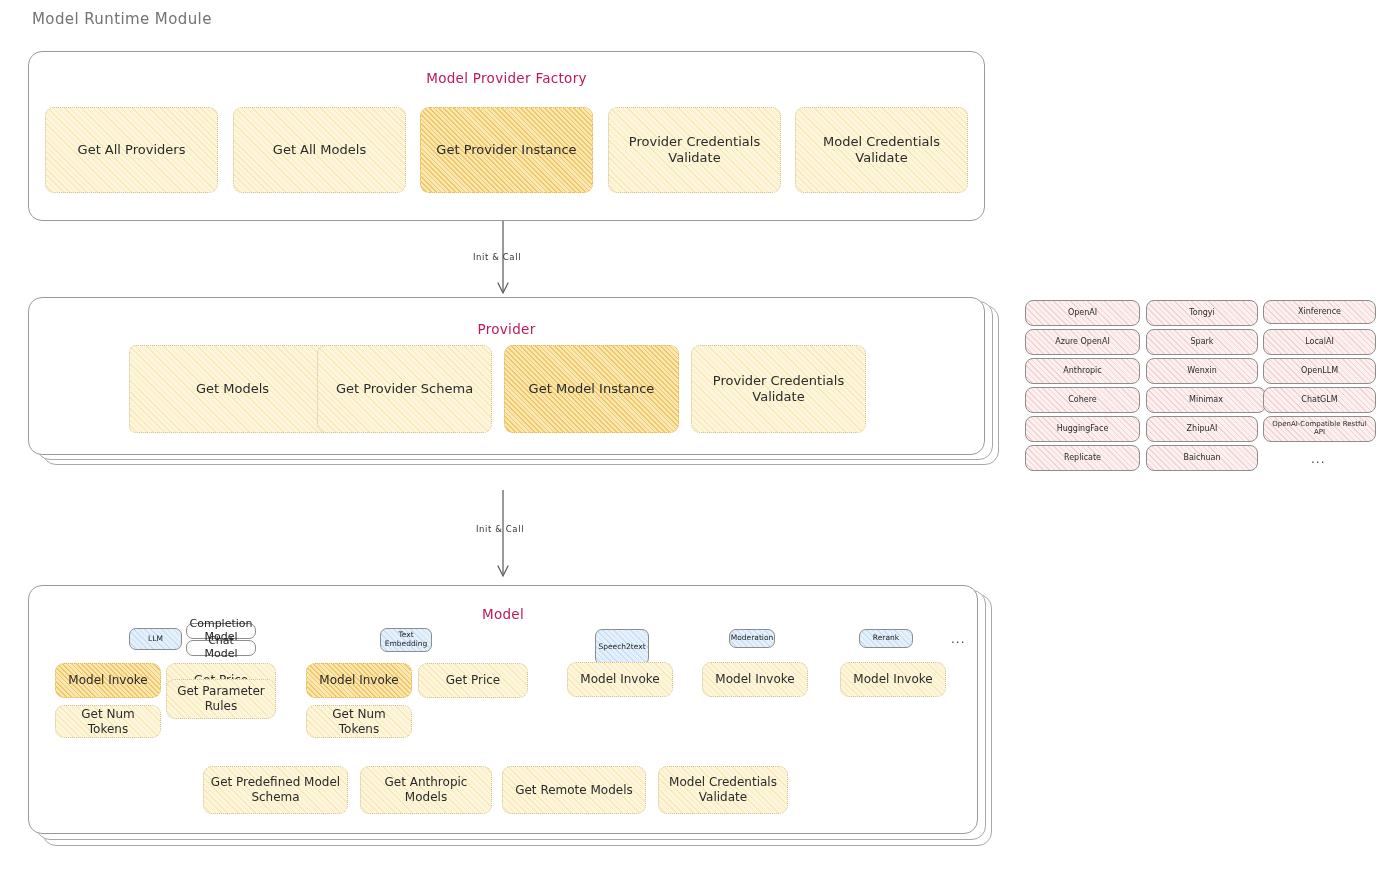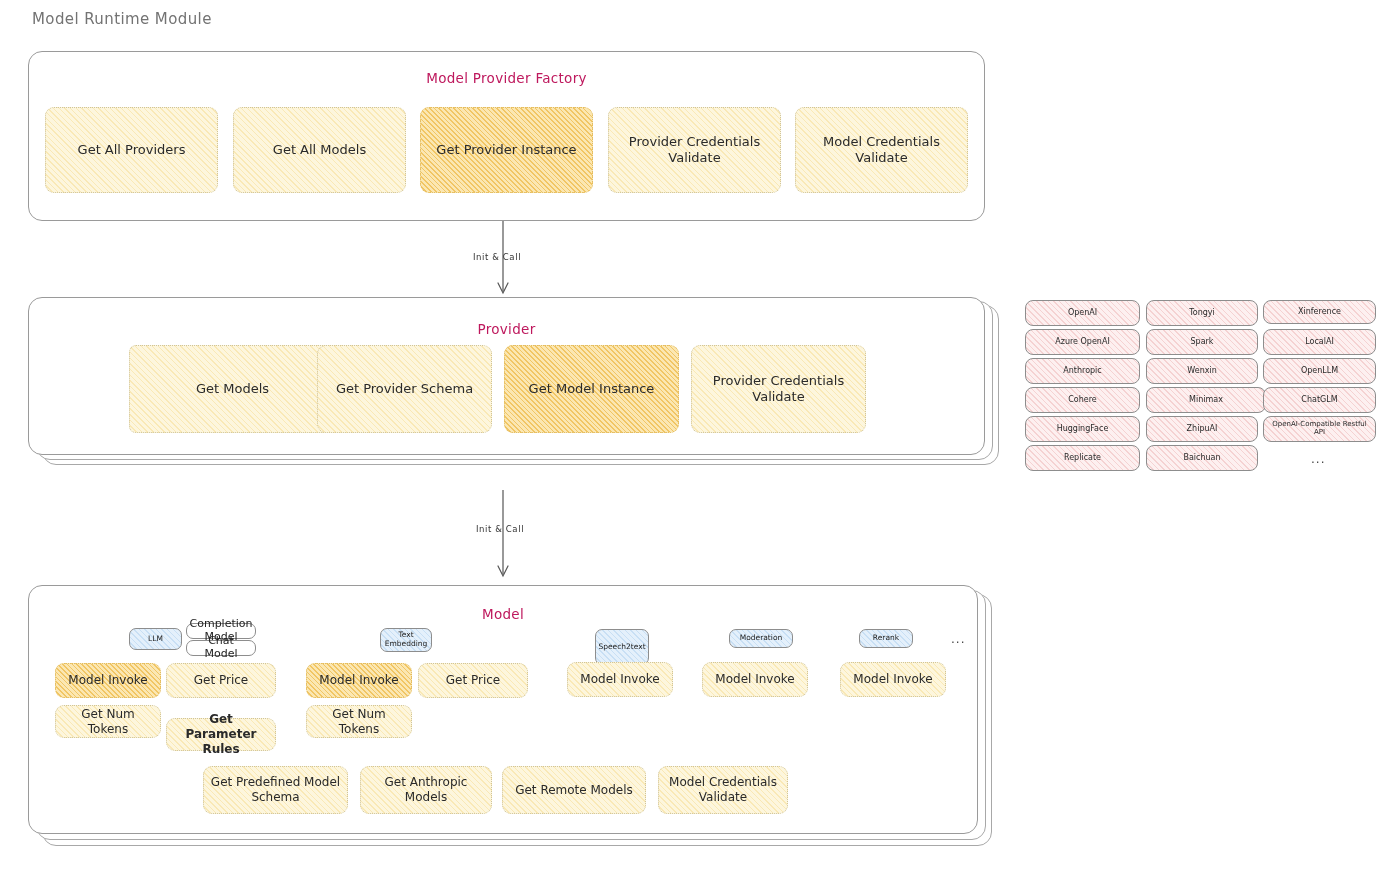--- a/index.html
+++ b/index.html
@@ -238,31 +238,31 @@
   <div class="container-title" style="top:20px;">Model</div>
 </div>
 
 <div class="chip-blue" style="left:129px; top:628px; width:53px; height:22px;">LLM</div>
 <div class="chip-white" style="left:186px; top:623px; width:70px; height:16px;">Completion Model</div>
 <div class="chip-white" style="left:186px; top:640px; width:70px; height:16px;">Chat Model</div>
 
 <div class="node hl sm" style="left:55px; top:663px; width:106px; height:35px;">Model Invoke</div>
 <div class="node sm" style="left:166px; top:663px; width:110px; height:35px;">Get Price</div>
 <div class="node sm" style="left:55px; top:705px; width:106px; height:33px;">Get Num Tokens</div>
-<div class="node sm" style="left:166px; top:718px; width:110px; height:33px;font-weight:bold;">Get Parameter Rules</div>
+<div class="node sm" style="left:166px; top:679px; width:110px; height:40px;">Get Parameter Rules</div>
 
 <div class="chip-blue" style="left:380px; top:628px; width:52px; height:24px;">Text Embedding</div>
 <div class="node hl sm" style="left:306px; top:663px; width:106px; height:35px;">Model Invoke</div>
 <div class="node sm" style="left:418px; top:663px; width:110px; height:35px;">Get Price</div>
 <div class="node sm" style="left:306px; top:705px; width:106px; height:33px;">Get Num Tokens</div>
 
 <div class="chip-blue" style="left:595px; top:629px; width:54px; height:36px;">Speech2text</div>
 <div class="node sm" style="left:567px; top:662px; width:106px; height:35px;">Model Invoke</div>
 
-<div class="chip-blue" style="left:729px; top:629px; width:64px; height:19px;text-align:right;">Moderation</div>
+<div class="chip-blue" style="left:729px; top:629px; width:46px; height:19px;text-align:right;">Moderation</div>
 <div class="node sm" style="left:702px; top:662px; width:106px; height:35px;">Model Invoke</div>
 
 <div class="chip-blue" style="left:859px; top:629px; width:54px; height:19px;">Rerank</div>
 <div class="node sm" style="left:840px; top:662px; width:106px; height:35px;">Model Invoke</div>
 
 <div class="ellipsis" style="left:951px; top:632px;">...</div>
 
 <div class="node sm" style="left:203px; top:766px; width:145px; height:48px;">Get Predefined Model Schema</div>
 <div class="node sm" style="left:360px; top:766px; width:132px; height:48px;">Get Anthropic Models</div>
 <div class="node sm" style="left:502px; top:766px; width:144px; height:48px;">Get Remote Models</div>

